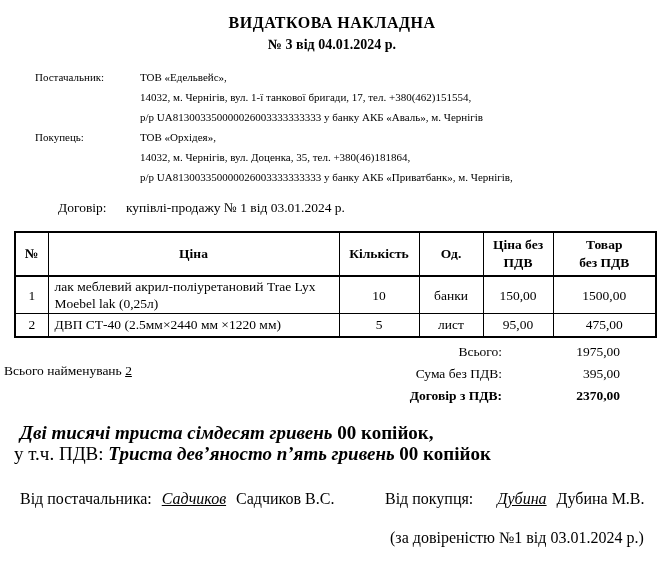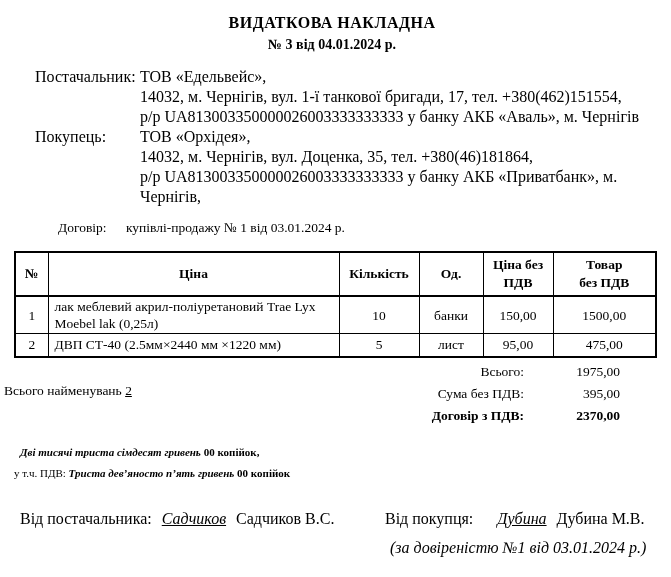--- a/index.html
+++ b/index.html
@@ -7,57 +7,57 @@
   body {
     width: 671px; height: 577px;
     font-family: "Liberation Serif", "DejaVu Serif", serif;
     color: #000; overflow: hidden;
   }
   .page { position: relative; width: 664px; height: 577px; padding-top: 14px; }
 
   .title { text-align: center; font-weight: bold; font-size: 16px; letter-spacing: .5px; }
   .subtitle { text-align: center; font-weight: bold; font-size: 14px; margin-top: 5px; }
 
-  .parties { margin-top: 14px; font-size: 16px; }
+  .parties { margin-top: 14px; font-size: 11px; }
   .party { display: flex; margin-left: 35px; }
   .party-label { width: 105px; flex: none; line-height: 20px; }
   .party-lines { line-height: 20px; }
 
   .contract { display: flex; margin: 13px 0 0 58px; font-size: 13.5px; }
   .contract-label { width: 68px; flex: none; }
 
   table.items { border-collapse: collapse; table-layout: fixed; margin: 15px 0 0 14px; width: 641px; font-size: 13.5px; border: 2px solid #000; }
   table.items th, table.items td { border: 1px solid #000; vertical-align: middle; padding: 1px 4px; }
   table.items thead tr { height: 44px; }
   table.items th { font-weight: bold; text-align: center; white-space: pre-line; line-height: 18px; border-bottom: 2px solid #000; }
   table.items td { text-align: center; line-height: 17px; }
   table.items td.goods { text-align: left; padding-left: 6px; }
   tr.row1 { height: 36px; }
   tr.row2 { height: 23px; }
 
   .after-table { position: relative; height: 70px; font-size: 13.5px; }
   .items-count { position: absolute; left: 4px; top: 25px; }
   .items-count .count { text-decoration: underline; }
   .totals { position: absolute; right: 44px; top: 3px; }
-  .trow { display: flex; justify-content: flex-end; line-height: 22px; }
+  .trow { display: flex; justify-content: flex-end; line-height: 22px; gap: 22px; }
   .tlabel { text-align: right; }
   .tvalue { width: 96px; text-align: right; }
   .trow.bold { font-weight: bold; }
 
-  .words { margin: 14px 0 0 14px; font-size: 11px; line-height: 21px; }
+  .words { margin: 14px 0 0 14px; font-size: 19px; line-height: 21px; }
   .wline1 { padding-left: 6px; }
   .bi { font-weight: bold; font-style: italic; }
   .b  { font-weight: bold; }
 
   .sigs { display: flex; margin: 24px 0 0 20px; font-size: 16px; line-height: 21px; }
   .sig-left { flex: none; width: 340px; }
   .sig-right { flex: none; margin-left: 25px; }
   .sig-name { font-style: italic; text-decoration: underline; margin: 0 6px; }
   .sig-right .sig-name { margin-left: 20px; }
-  .sig-note { margin-top: 8px; padding-left: 5px; font-style: italic; }
+  .sig-note { margin-top: 18px; padding-left: 5px; }
 </style>
 </head>
 <body>
 
 <div class="page">
 
   <div class="title">ВИДАТКОВА НАКЛАДНА</div>
   <div class="subtitle">№ 3 від 04.01.2024 р.</div>
 
   <div class="parties">

